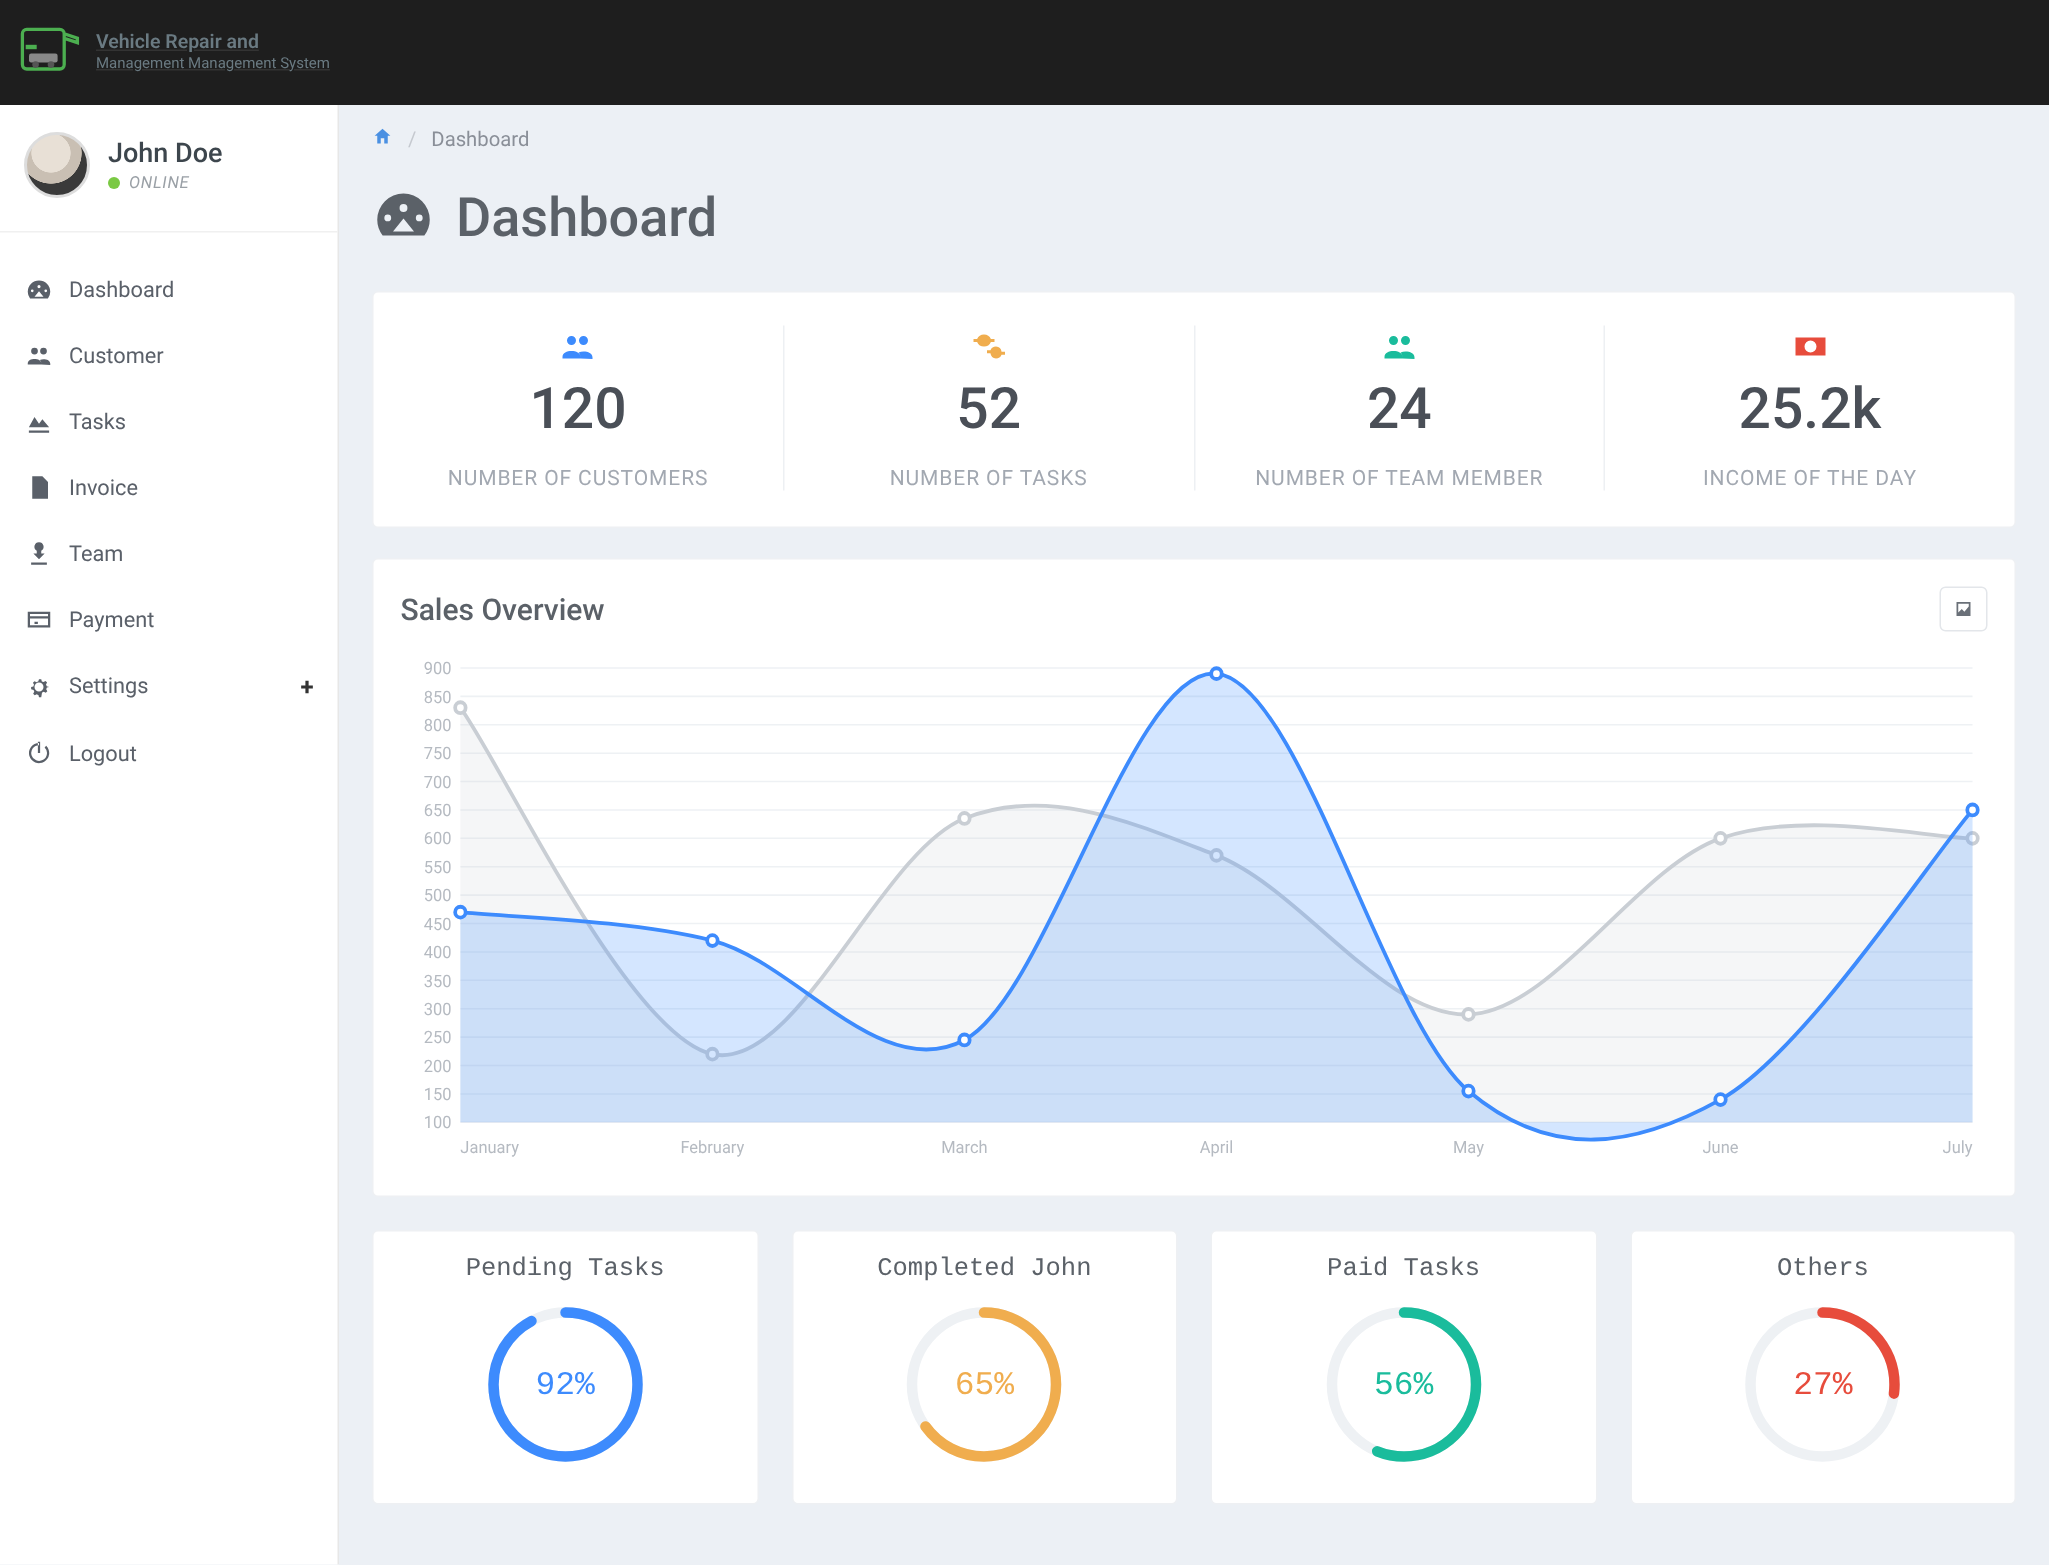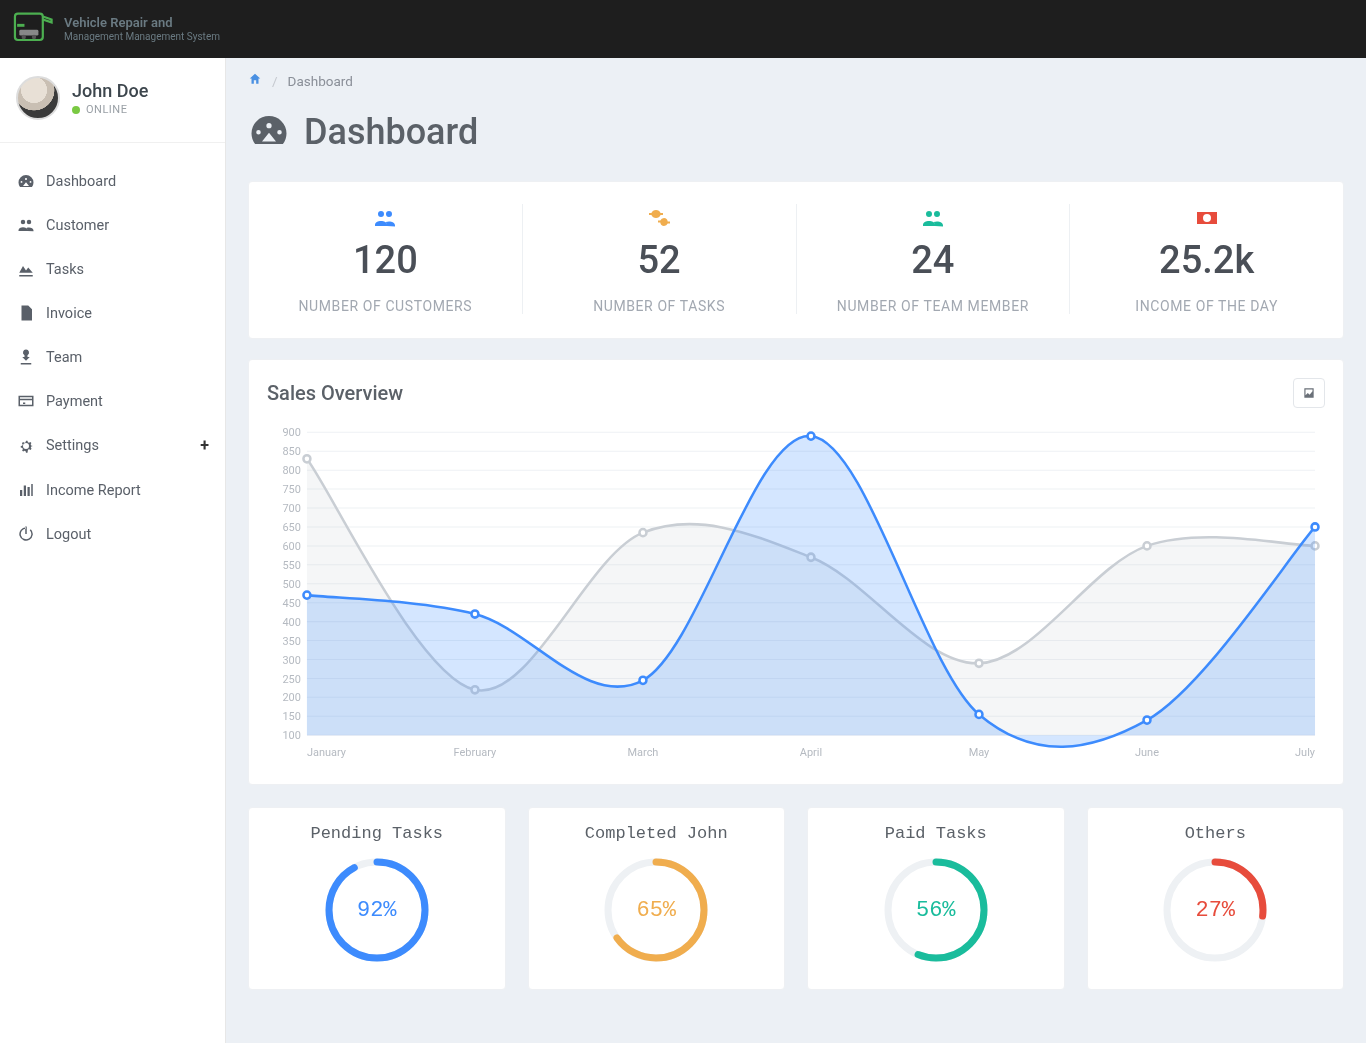--- a/index.html
+++ b/index.html
@@ -6,24 +6,25 @@
   html, body { height: 100%; }
   body {
     font-family: -apple-system, BlinkMacSystemFont, "Segoe UI", Roboto, Arial, sans-serif;
     background: #ecf0f5;
     color: #333;
     width: 1366px;
   }
 
   
   .topbar {
-    height: 58px;
+    height: 70px;
     background: #1e1e1e;
     display: flex;
     padding: 0 12px;
+    text-decoration: underline;
   }
   .logo-box {
     display: flex;
     align-items: center;
     gap: 8px;
   }
   .logo-icon {
     width: 44px; height: 38px;
     position: relative;
   }
@@ -53,21 +54,21 @@
     display: flex; align-items: center; gap: 12px;
     padding: 18px 16px 22px 16px;
     border-bottom: 1px solid #f0f0f0;
   }
   .avatar {
     width: 44px; height: 44px; border-radius: 50%;
     background: radial-gradient(circle at 40% 30%, #e8e0d6 0 35%, #c9bfb3 36% 55%, #3a3a3a 56% 100%);
     border: 2px solid #ddd;
   }
   .user-meta .username { font-size: 18px; color: #3d464d; font-weight: 500; }
-  .user-meta .status { display: flex; align-items: center; gap: 6px; font-size: 11px; color: #9aa0a6; letter-spacing: 0.5px; margin-top:2px;}
+  .user-meta .status { display: flex; align-items: center; gap: 6px; font-size: 11px; color: #9aa0a6; letter-spacing: 0.5px; margin-top:2px;font-style:italic;}
   .status-dot { width: 8px; height: 8px; border-radius: 50%; background: #7ac943; }
 
   
   .nav { padding-top: 16px; }
   .nav-item {
     display: flex; align-items: center;
     padding: 13px 16px;
     font-size: 14.5px;
     color: #5a6069;
     cursor: pointer;
@@ -223,28 +224,20 @@
           <span>Payment</span>
         </div>
         <div class="nav-item">
           <span class="nicon">
             <svg viewBox="0 0 24 24">
               <path d="M12 8a4 4 0 1 0 0 8 4 4 0 0 0 0-8zm9 4-2 .5a7 7 0 0 1-.6 1.5l1 1.8-1.4 1.4-1.8-1a7 7 0 0 1-1.5.6L14 21h-2l-.5-2a7 7 0 0 1-1.5-.6l-1.8 1L6.8 18l1-1.8a7 7 0 0 1-.6-1.5L5 14v-2l2-.5a7 7 0 0 1 .6-1.5l-1-1.8L8 6.8l1.8 1a7 7 0 0 1 1.5-.6L12 5h2l.5 2a7 7 0 0 1 1.5.6l1.8-1 1.4 1.4-1 1.8c.3.5.5 1 .6 1.5z"></path>
             </svg>
           </span>
           <span>Settings</span>
           <span class="expand">+</span>
-        </div>
-        <div class="nav-item">
-          <span class="nicon">
-            <svg viewBox="0 0 24 24">
-              <path d="M4 20h3v-8H4zm5 0h3V6H9zm5 0h3v-12h-3zm5 0h2V4h-2z"></path>
-            </svg>
-          </span>
-          <span>Income Report</span>
         </div>
         <div class="nav-item">
           <span class="nicon">
             <svg viewBox="0 0 24 24">
               <path d="M12 3a9 9 0 1 0 6.4 2.6l-1.4 1.4A7 7 0 1 1 12 5zM11 2h2v10h-2z"></path>
             </svg>
           </span>
           <span>Logout</span>
         </div>
       </nav>

